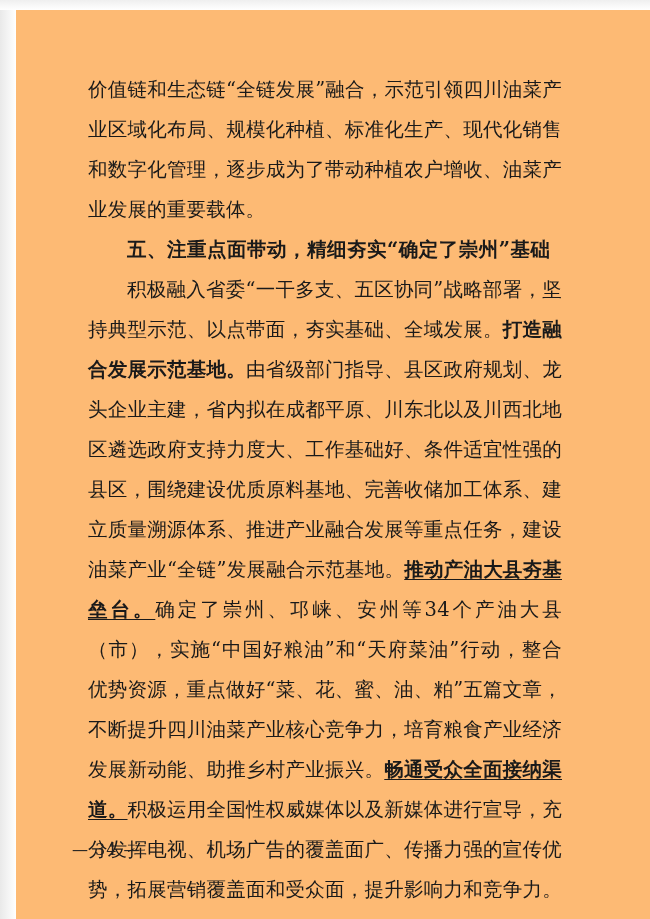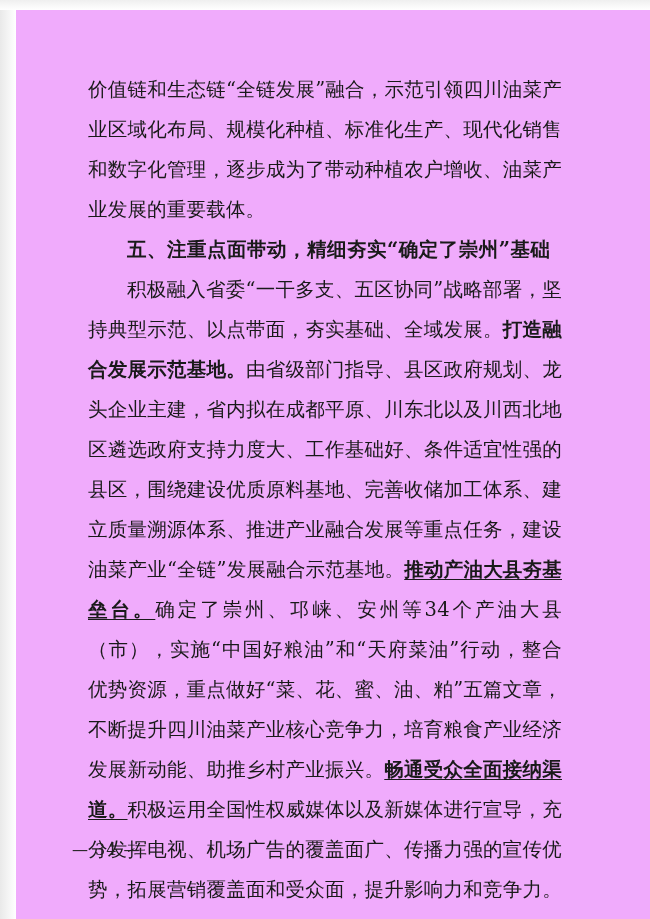--- a/index.html
+++ b/index.html
@@ -13,21 +13,21 @@
     font-family: "DejaVu Serif", "Liberation Serif", serif;
     color: #1a1a1a;
     position: relative;
     overflow: hidden;
   }
   .page {
     position: absolute;
     top: 0; left: 0;
     width: 650px;
     height: 919px;
-    background: #f0abfc;
+    background: #fdba74;
   }
   .content {
     position: absolute;
     left: 88px;
     top: 70px;
     width: 474px;
   }
   p {
     margin: 0;
     font-size: 19.5px;

